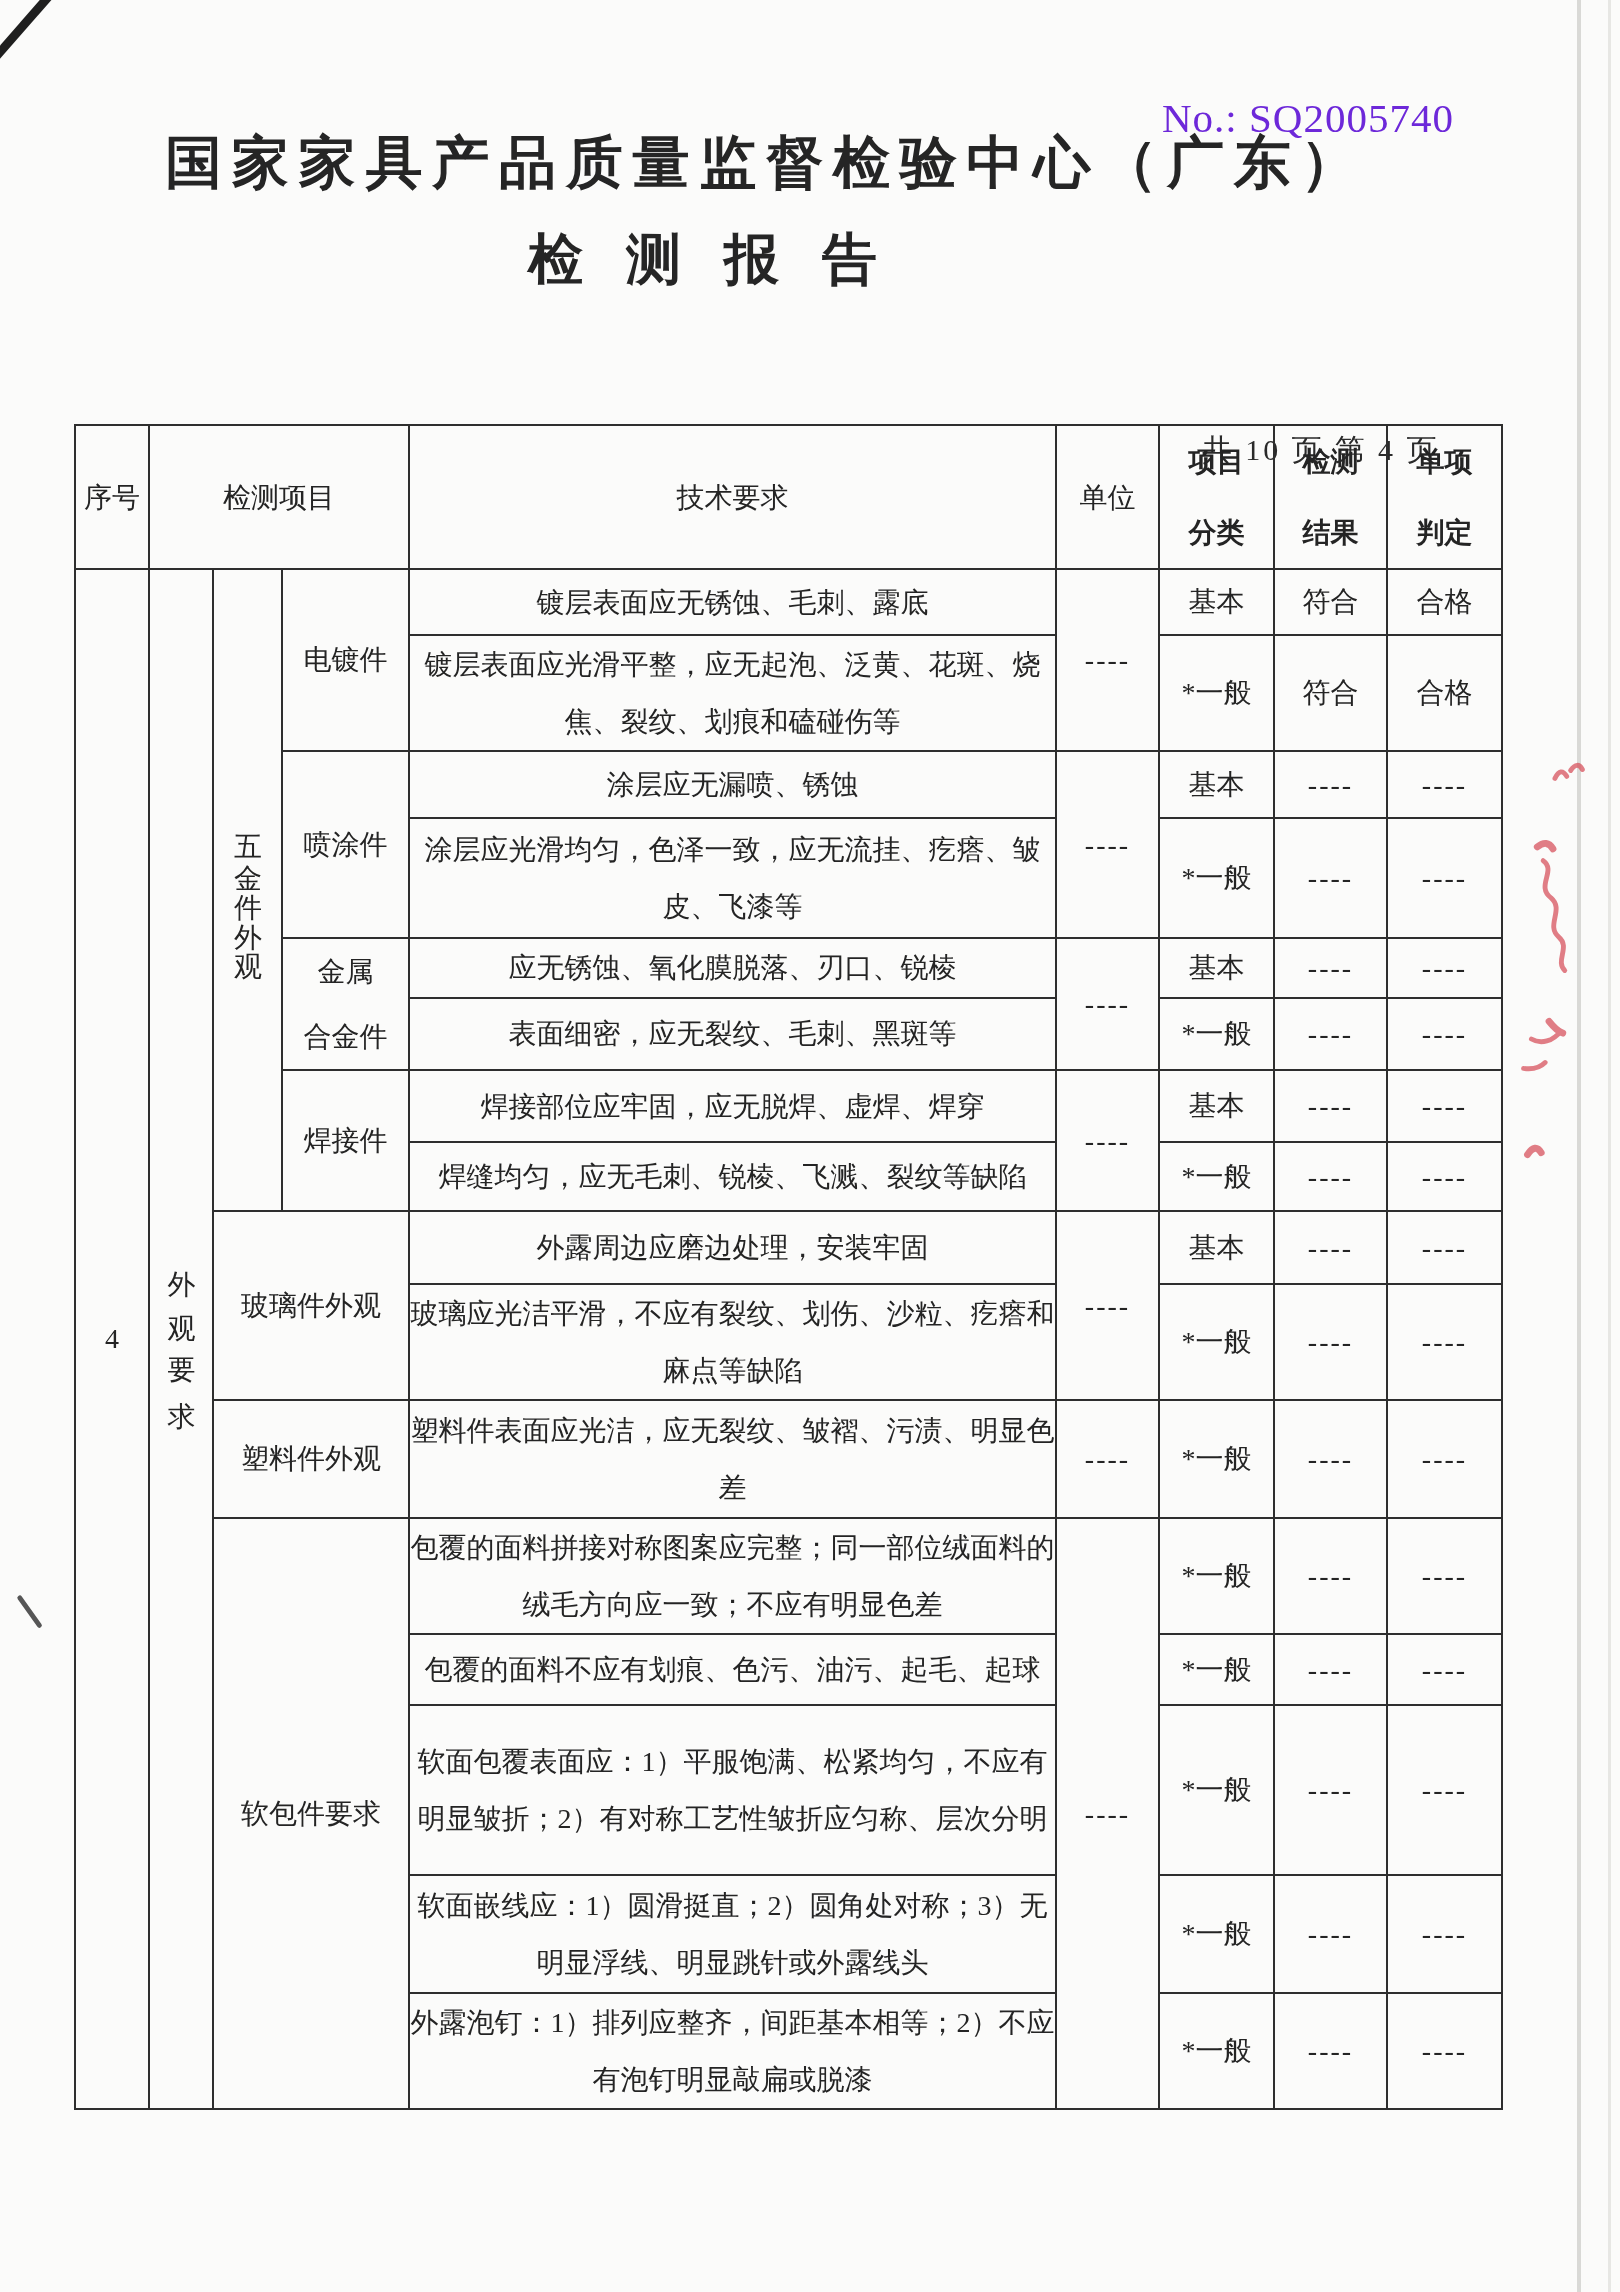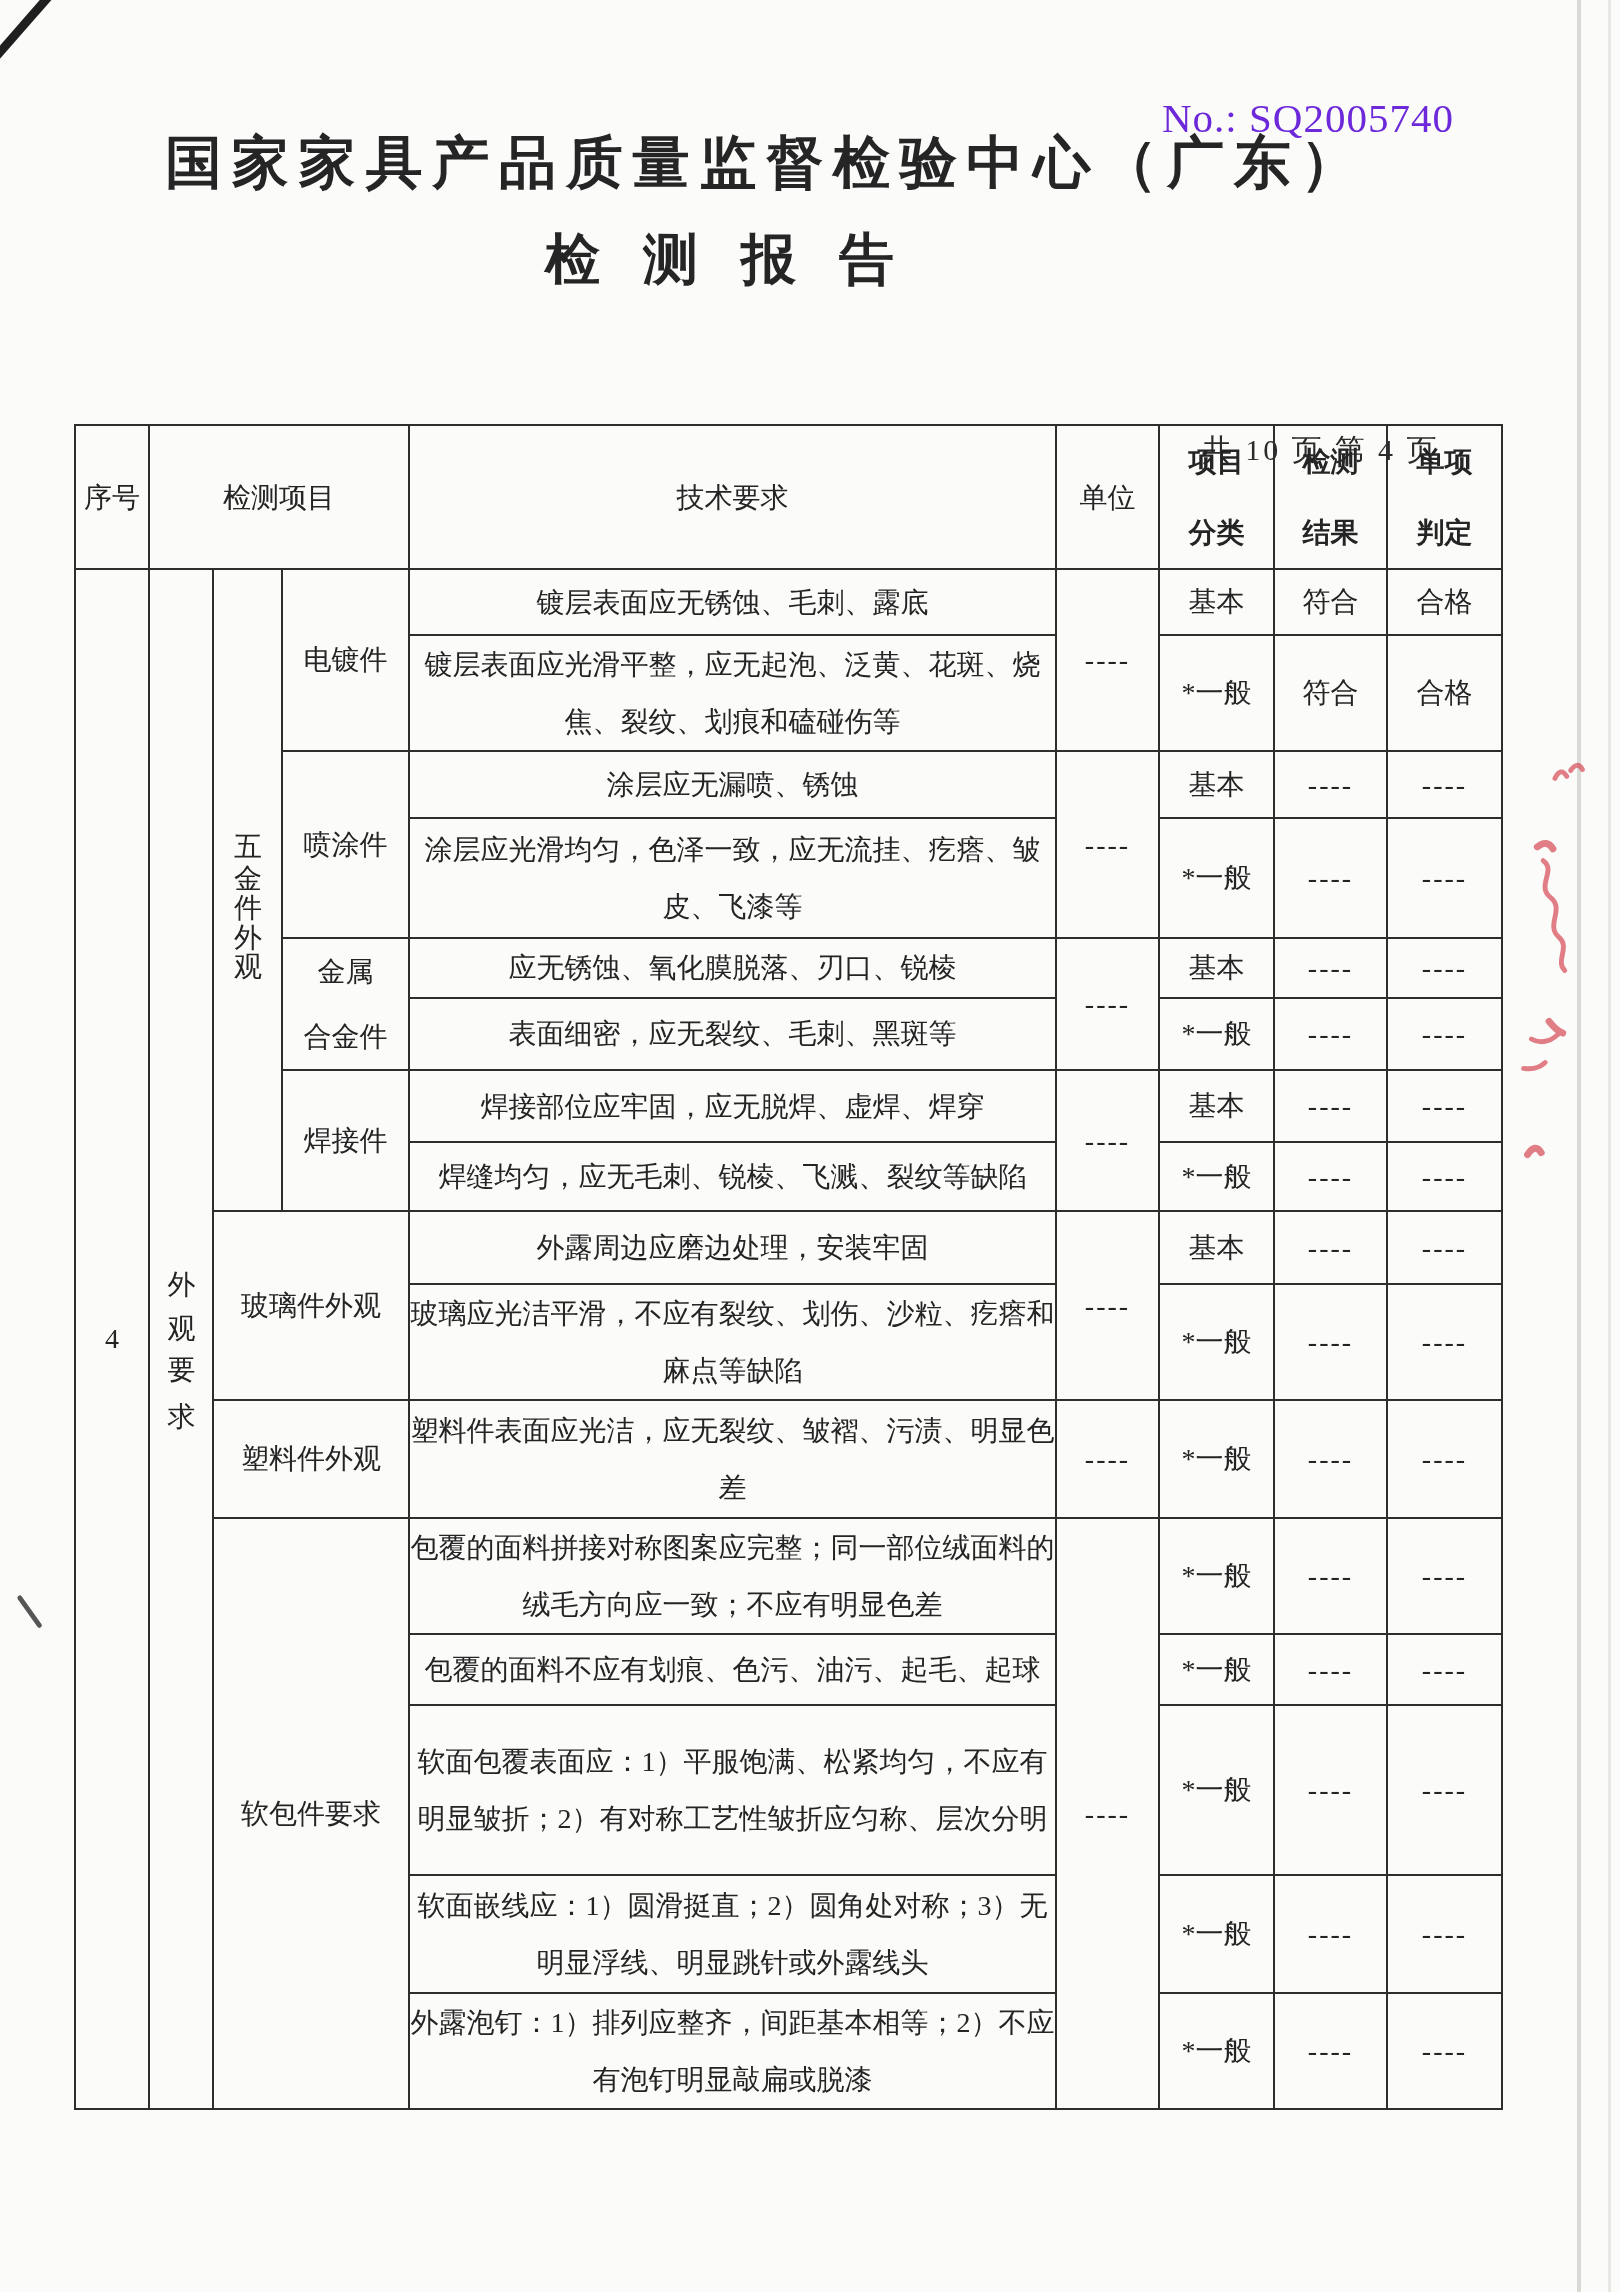--- a/index.html
+++ b/index.html
@@ -14,21 +14,21 @@
   .report-no {
     position:absolute; left:1162px; top:94px;
     font-size:41px; letter-spacing:1px; color:#6d28d9;
   }
   .title {
     position:absolute; left:165px; top:125px; width:1215px;
     font-size:57px; font-weight:700; letter-spacing:9.8px;
     text-align:left; color:#252525; white-space:nowrap;
   }
   .subtitle {
-    position:absolute; left:545px; top:223px;
+    position:absolute; left:528px; top:223px;
     font-size:55px; font-weight:700; letter-spacing:43px;
     color:#252525; white-space:nowrap;
   }
   .page-info {
     position:absolute; left:1202px; top:382px;
     font-size:30px; color:#2a2a2a; letter-spacing:2.9px; white-space:nowrap;margin-top:48px;
   }
   table.report {
     position:absolute; left:74px; top:424px;
     width:1425px; border-collapse:collapse; table-layout:fixed;

